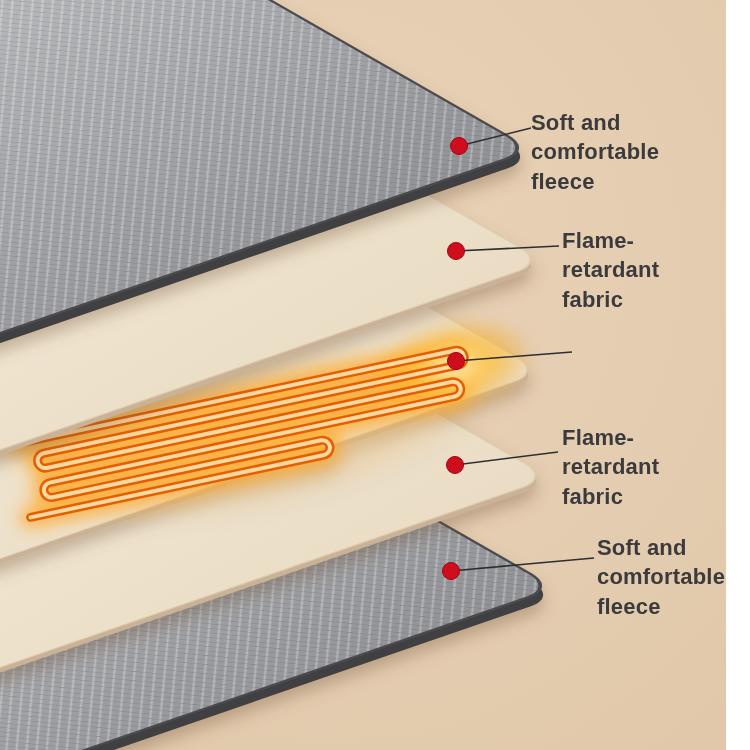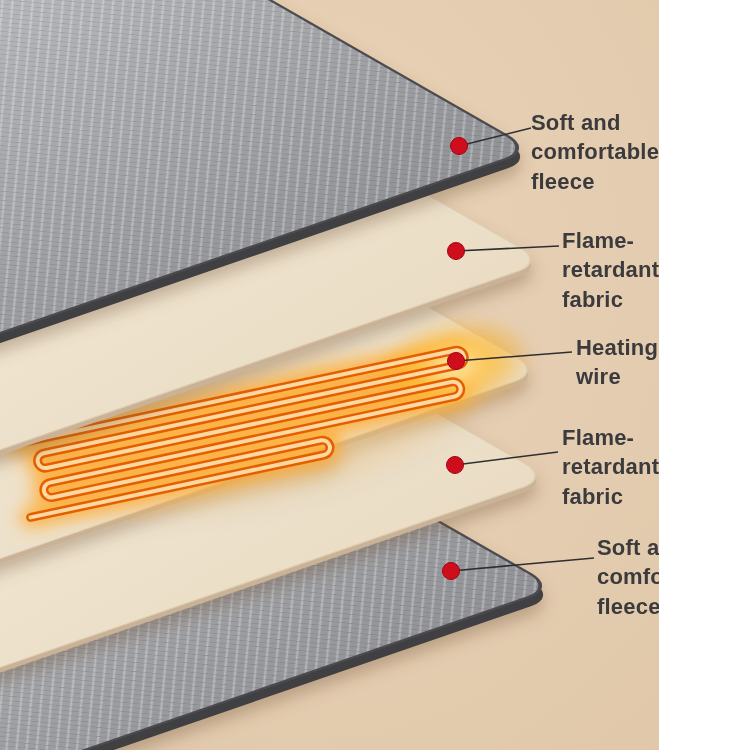--- a/index.html
+++ b/index.html
@@ -1,18 +1,18 @@
 <!DOCTYPE html>
 <html><head>
 <meta charset="utf-8">
 <style>
   html,body{margin:0;padding:0;}
   .stage{
     position:relative;
-    width:659px;height:750px;
+    width:726px;height:750px;
     overflow:hidden;
     background:radial-gradient(120% 120% at 45% 35%, #e9d3b8 0%, #ddc3a5 100%);
     font-family:"Liberation Sans", sans-serif;
   }
   .stage svg{position:absolute;left:0;top:0;}
   .lbl{
     position:absolute;
     font-size:22px;
     font-weight:600;
     line-height:1.34;
@@ -130,20 +130,19 @@
       <circle cx="456" cy="361" r="8.5"></circle>
       <circle cx="455" cy="465" r="8.5"></circle>
       <circle cx="451" cy="571" r="8.5"></circle>
     </g>
   </svg>
 
   <div class="lbl" id="lbl-1">Soft and
 comfortable fleece</div>
   <div class="lbl" id="lbl-2">Flame-retardant
 fabric</div>
-  <div class="lbl" id="lbl-3">Heating wire</div>
   <div class="lbl" id="lbl-4">Flame-retardant
 fabric</div>
   <div class="lbl" id="lbl-5">Soft and
 comfortable
 fleece</div>
 
 </div>
 
 </body></html>

